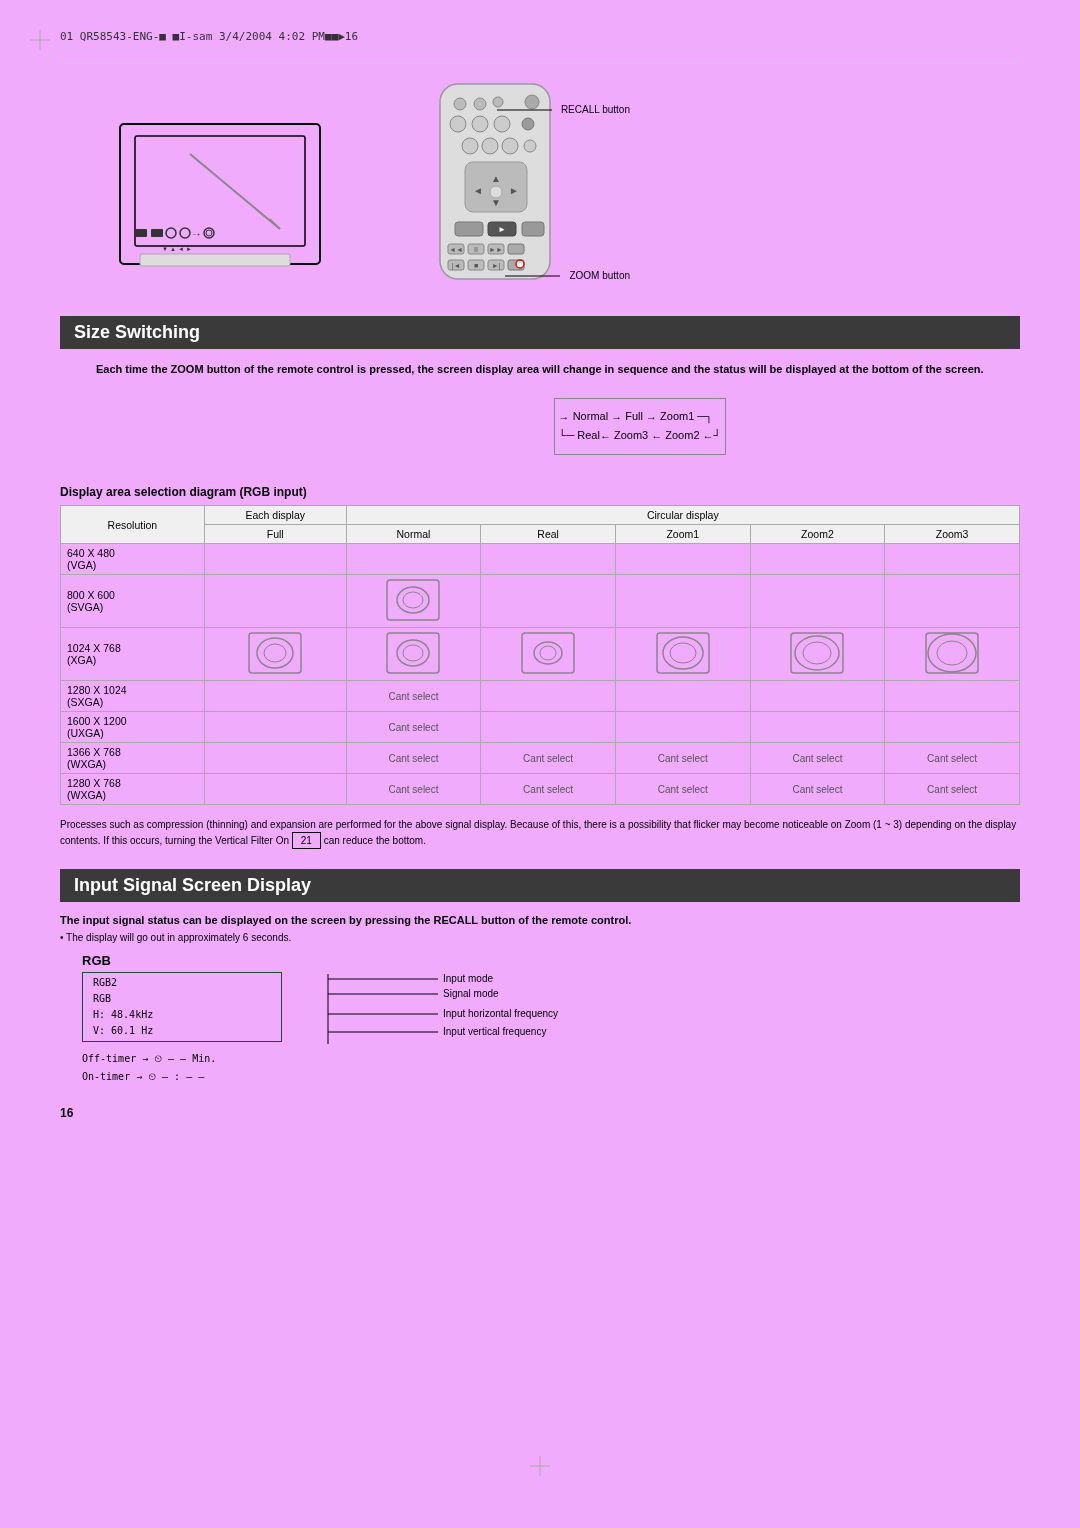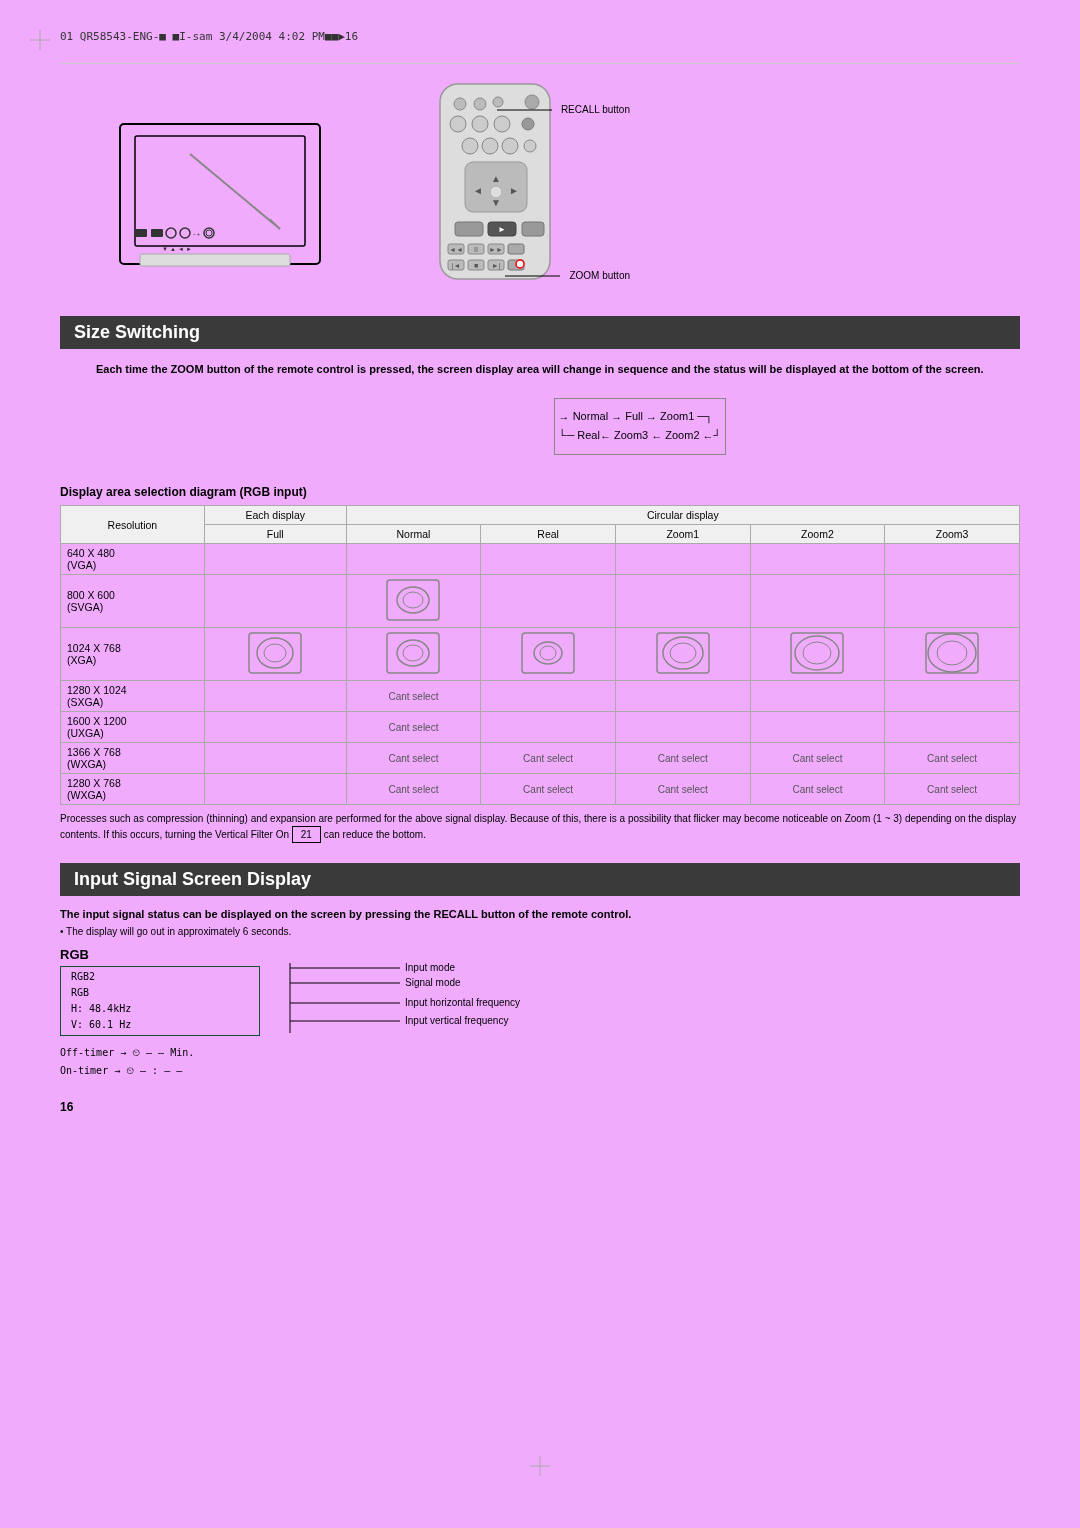--- a/index.html
+++ b/index.html
@@ -73,21 +73,21 @@
       font-weight: bold;
       font-size: 12px;
       margin-bottom: 6px;
     }
 
     
     .display-table {
       width: 100%;
       border-collapse: collapse;
       font-size: 10.5px;
-      margin-bottom: 6px;
+      margin-bottom: 12px;
       padding-left: 36px;
     }
     .display-table th, .display-table td {
       border: 1px solid #aaa;
       text-align: center;
       padding: 3px 5px;
       vertical-align: middle;
     }
     .display-table th {
       background: #f0f0f0;
@@ -132,23 +132,24 @@
       font-weight: bold;
       font-size: 11px;
       margin-bottom: 6px;
     }
     .bullet-desc {
       font-size: 10px;
       margin-bottom: 10px;
     }
     .signal-diagram {
       display: flex;
-      align-items: center;
-      gap: 0;
+      align-items: flex-end;
+      gap: 16px;
       margin-top: 10px;
+      margin-left: 22px;
     }
     .signal-left {
       width: 220px;
       flex-shrink: 0;
     }
     .signal-left .rgb-label {
       font-weight: bold;
       font-size: 13px;
       margin-bottom: 4px;
     }

